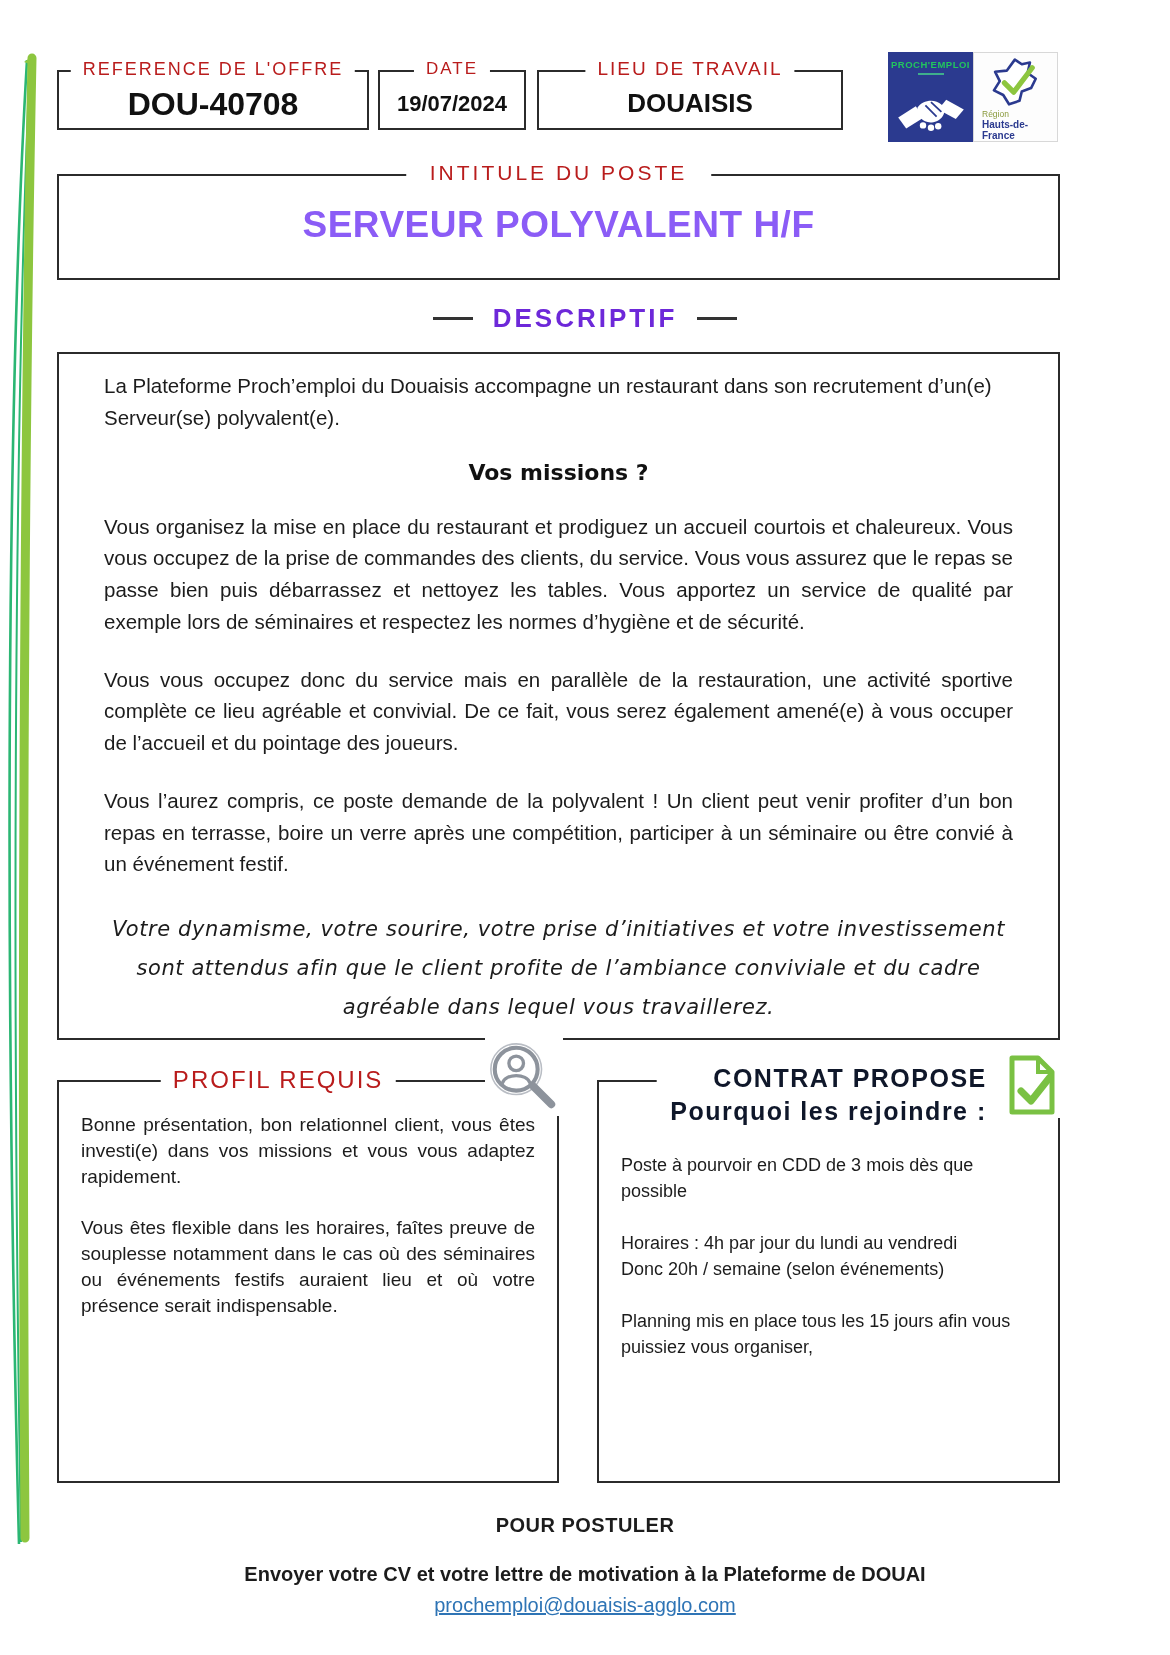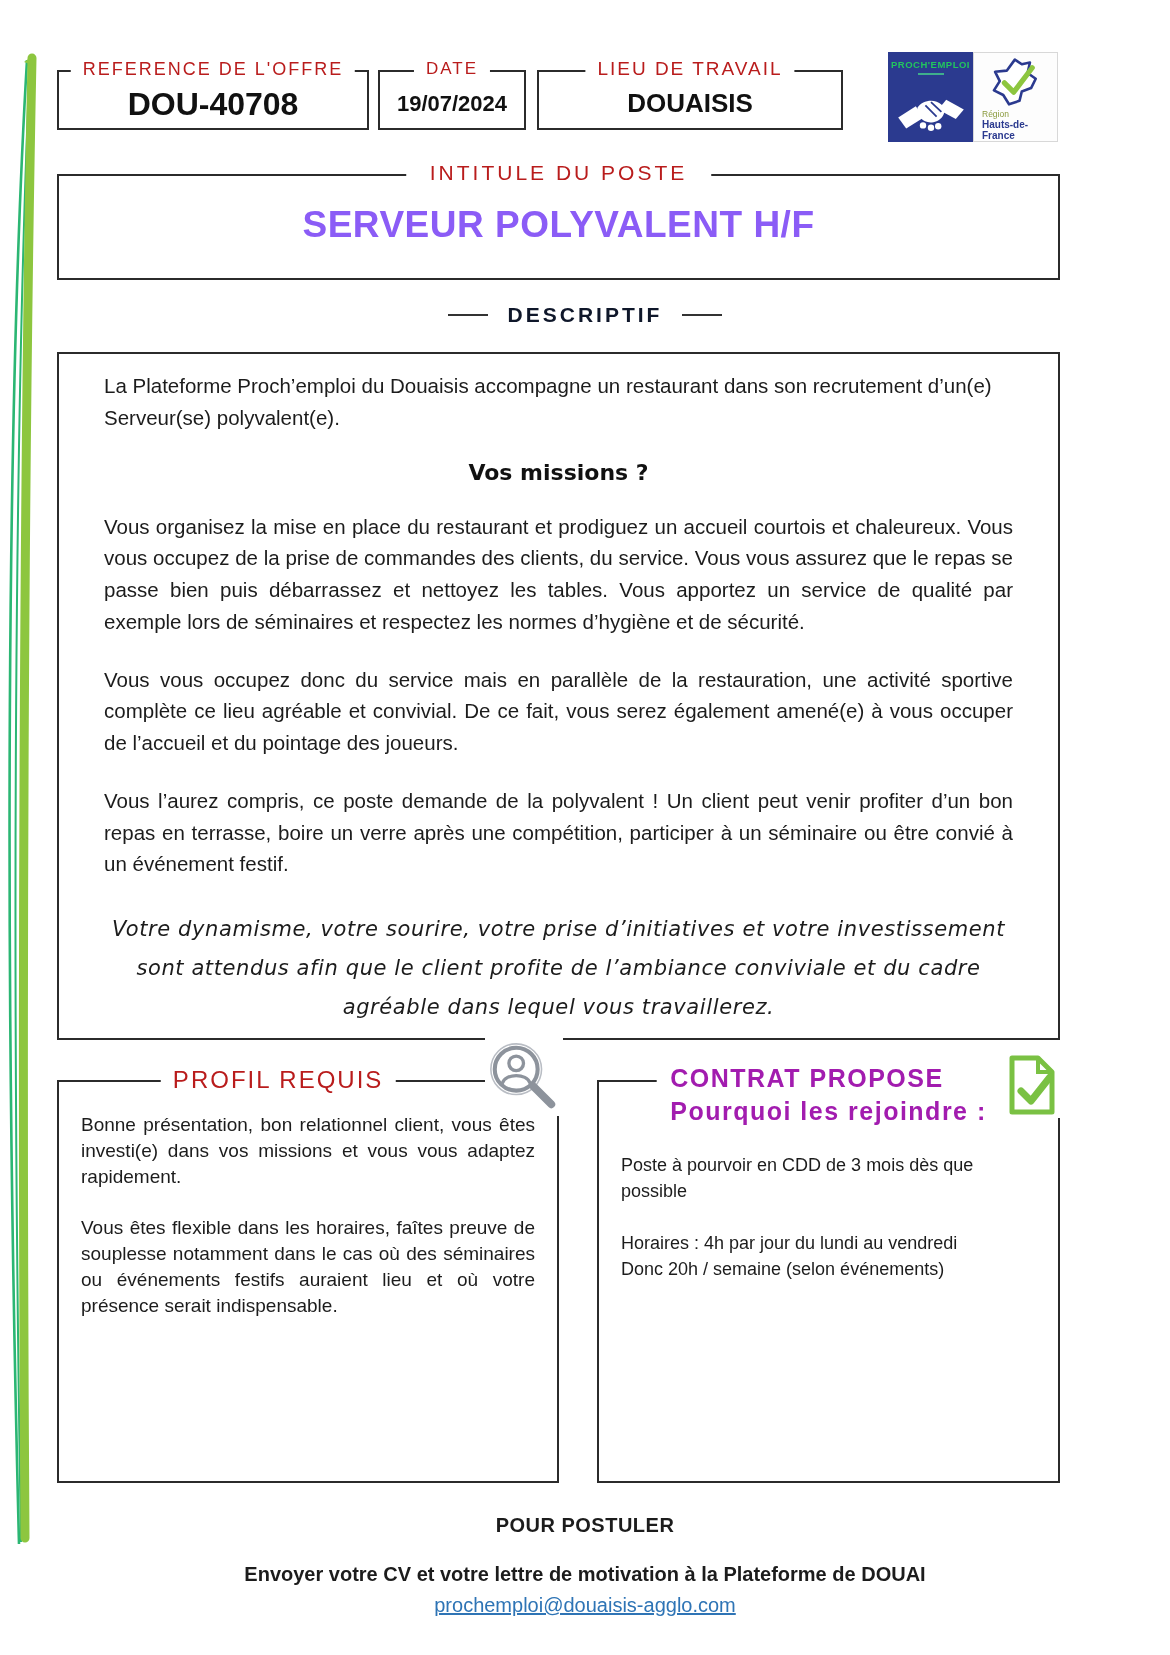--- a/index.html
+++ b/index.html
@@ -51,21 +51,21 @@
   .intitule-box{left:57px;top:174px;width:1003px;height:106px;}
   .intitule-box .legend{top:-15px;font-size:21px;letter-spacing:3px;padding:0 24px;}
   .job-title{
     text-align:center;color:#8b5cf6;font-weight:bold;
     font-size:37px;margin-top:28px;letter-spacing:.5px;
   }
   
   .descriptif-heading{
     position:absolute;top:303px;left:0;width:100%;
     display:flex;align-items:center;justify-content:center;gap:20px;
-    color:#0f172a;font-weight:bold;font-size:21px;letter-spacing:3px;
+    color:#6d28d9;font-weight:bold;font-size:26px;letter-spacing:3px;
   }
   .descriptif-heading .dash{width:40px;height:2.5px;background:#333;}
   .descriptif-box{left:57px;top:352px;width:1003px;height:688px;padding:16px 45px 0 45px;overflow:hidden;}
   .descriptif-box p{margin:0 0 26px 0;font-size:20.5px;line-height:1.55;}
   .descriptif-box .intro{text-align:left;}
   .missions-heading{
     text-align:center;font-weight:bold;font-size:22px;color:#111;
     margin:24px 0 26px 0;font-family:"DejaVu Sans", sans-serif;
   }
   .just{text-align:justify;}
@@ -75,22 +75,22 @@
     margin-top:30px !important;font-family:"DejaVu Sans", sans-serif;
   }
   
   .profil-box{left:57px;top:1080px;width:502px;height:403px;padding:30px 22px 0 22px;}
   .profil-box .legend{top:-16px;font-size:24px;left:44%;}
   .profil-box p{margin:0 0 24px 0;font-size:19px;line-height:1.38;text-align:justify;}
   .profil-icon{position:absolute;top:-44px;right:-6px;width:78px;height:78px;background:#fff;}
   .contrat-box{left:597px;top:1080px;width:463px;height:403px;padding:70px 22px 0 22px;}
   .contrat-legend{
     position:absolute;top:-18px;left:50%;transform:translateX(-50%);
-    text-align:left;background:#fff;padding:0 14px;white-space:nowrap;
-    color:#a21caf;font-weight:bold;letter-spacing:1.5px;
+    text-align:right;background:#fff;padding:0 14px;white-space:nowrap;
+    color:#0f172a;font-weight:bold;letter-spacing:1.5px;
   }
   .contrat-legend .l1{font-size:25px;}
   .contrat-legend .l2{font-size:25px;margin-top:4px;}
   .contrat-icon{position:absolute;top:-28px;right:-4px;width:64px;height:64px;background:#fff;}
   .contrat-box p{margin:0 0 26px 0;font-size:18px;line-height:1.45;text-align:left;}
   .pre{white-space:pre-line;}
   
   .footer{position:absolute;top:1514px;left:0;width:100%;text-align:center;}
   .footer .pp{font-size:20px;font-weight:bold;margin-bottom:26px;letter-spacing:.5px;}
   .footer .send{font-size:20px;font-weight:bold;margin-bottom:8px;}
@@ -188,20 +188,21 @@
     </div>
     <svg class="contrat-icon" viewBox="0 0 64 64">
       <rect x="0" y="0" width="64" height="64" fill="#ffffff"></rect>
       <path d="M14,4 L40,4 L54,18 L54,58 L14,58 Z" fill="#ffffff" stroke="#7ac143" stroke-width="5" stroke-linejoin="round"></path>
       <path d="M40,4 L40,18 L54,18" fill="none" stroke="#7ac143" stroke-width="4"></path>
       <path d="M23,37 L33,47 L52,23" fill="none" stroke="#7ac143" stroke-width="7" stroke-linecap="round" stroke-linejoin="round"></path>
     </svg>
     <p>Poste à pourvoir en CDD de 3 mois dès que possible</p>
     <p class="pre">Horaires : 4h par jour du lundi au vendredi
 Donc 20h / semaine (selon événements)</p>
+    <p>Planning mis en place tous les 15 jours afin vous puissiez vous organiser,</p>
   </div>
 
   <div class="footer">
     <div class="pp">POUR POSTULER</div>
     <div class="send">Envoyer votre CV et votre lettre de motivation à la Plateforme de DOUAI</div>
     <a class="email" href="#">prochemploi@douaisis-agglo.com</a>
   </div>
 
 </div>
 

